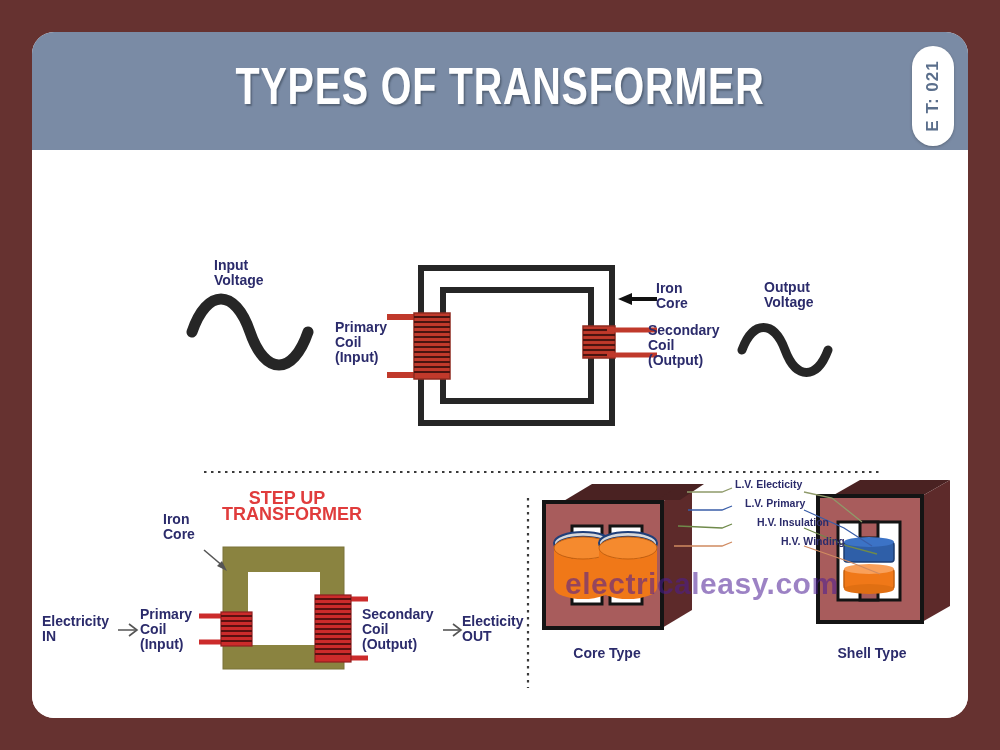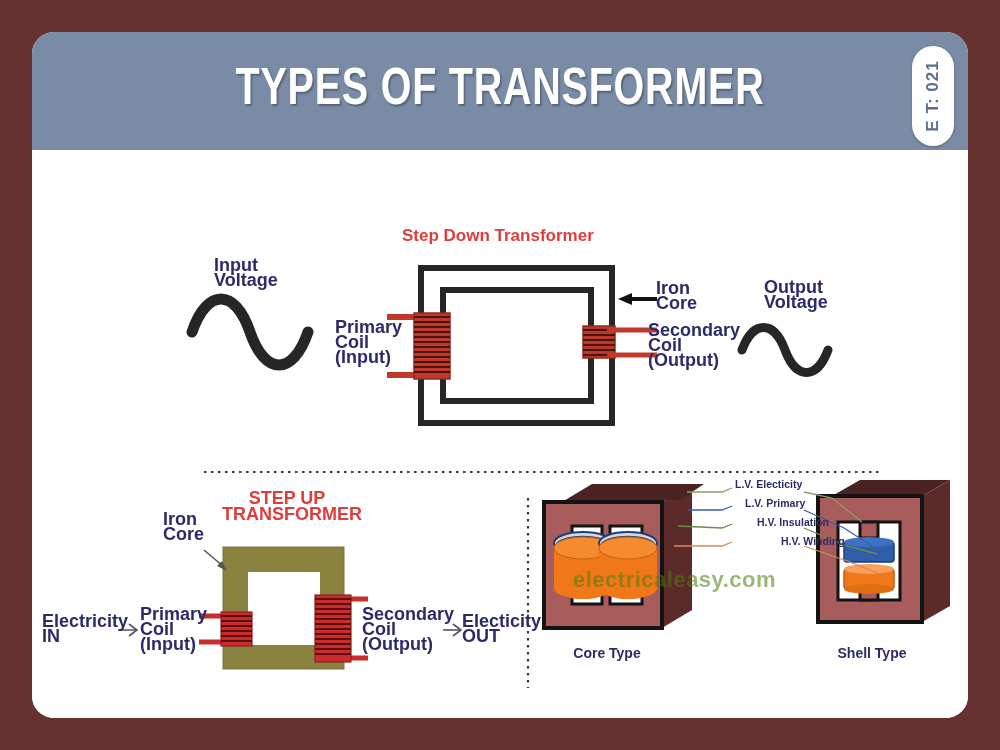--- a/index.html
+++ b/index.html
@@ -51,21 +51,21 @@
   }
   
   .canvas{
     position:absolute;left:0;top:118px;width:936px;height:568px;
     background:#ffffff;
   }
   svg.layer{position:absolute;left:0;top:0;}
   .lbl{
     position:absolute;
     color:#2b2b6b;
-    font-size:18px;
+    font-size:14px;
     font-weight:bold;
     line-height:15px;
     white-space:pre-line;
   }
   .lbl-sm{font-size:10.5px;line-height:13px;}
   .title-red{
     position:absolute;
     color:#e03c3c;
     font-weight:bold;
     white-space:pre-line;
@@ -73,27 +73,26 @@
   .t-stepdown{font-size:17px;}
   .t-stepup{font-size:18px;line-height:16px;text-align:center;}
   .cap{
     position:absolute;
     color:#2b2b6b;
     font-size:14px;font-weight:bold;
     text-align:center;
   }
   .watermark{
     position:absolute;
-    color:#4d7c0f;
-    font-size:22px;
+    color:#4c1d95;
+    font-size:30px;
     font-weight:bold;
     opacity:.55;
     white-space:nowrap;
     letter-spacing:.5px;
-    margin-left:8px;
   }
 </style>
 </head>
 <body>
 
 <div class="slide">
 
   <div class="header">
     <div class="header-title">TYPES OF TRANSFORMER</div>
     <div class="badge">
@@ -101,21 +100,20 @@
     </div>
   </div>
 
   <div class="canvas">
 
     <svg class="layer" width="936" height="568">
       <line x1="172" y1="322" x2="850" y2="322" stroke="#3a3a3a" stroke-width="2.2" stroke-dasharray="2.5 4.5"></line>
       <line x1="496" y1="348" x2="496" y2="538" stroke="#3a3a3a" stroke-width="2.2" stroke-dasharray="2.5 4.5"></line>
     </svg>
 
-    <div class="title-red t-stepdown" style="left:370px;top:76px;">Step Down Transformer</div>
 
     <svg class="layer" width="936" height="330">
 
       <path d="M 160,182 C 175,138 203,138 218,182 C 233,226 261,226 276,182" fill="none" stroke="#262626" stroke-width="11" stroke-linecap="round"></path>
 
       <rect x="389" y="118" width="191" height="155" fill="none" stroke="#262626" stroke-width="6"></rect>
 
       <rect x="411" y="140" width="148" height="111" fill="none" stroke="#262626" stroke-width="6"></rect>
 
       <line x1="355" y1="167" x2="400" y2="167" stroke="#c0392b" stroke-width="6"></line>

